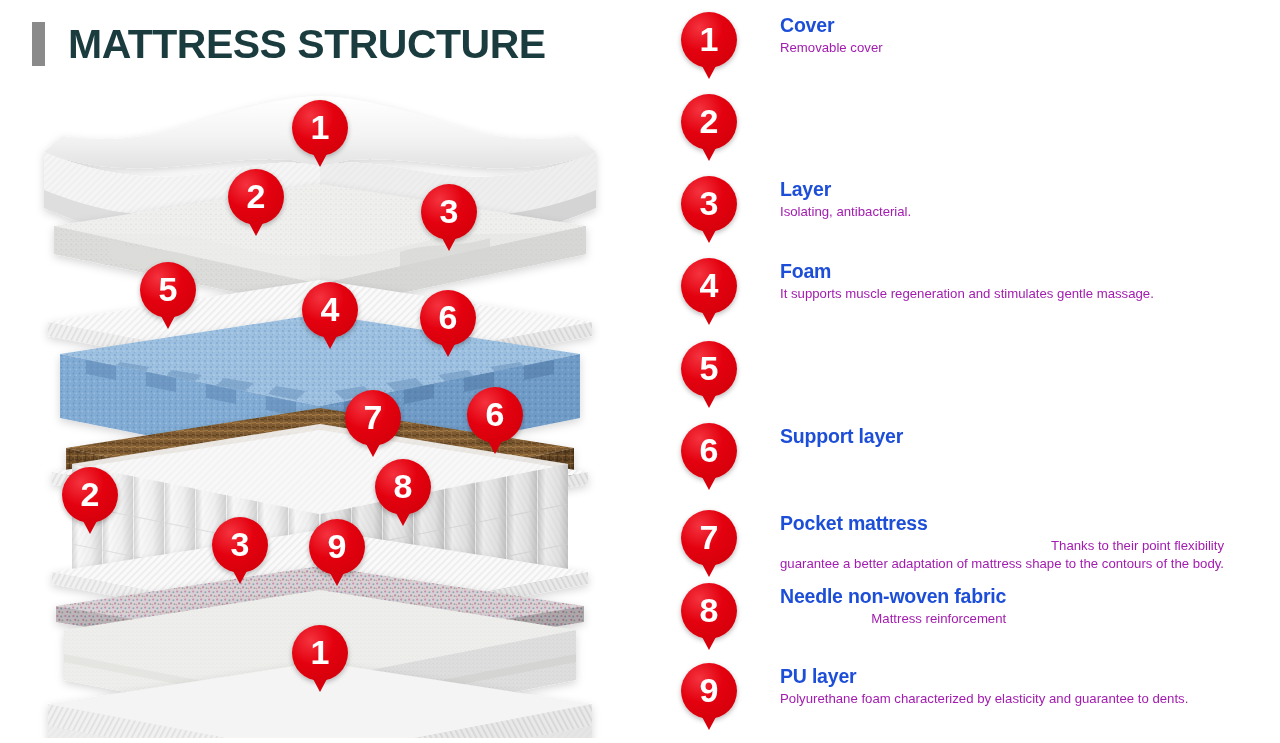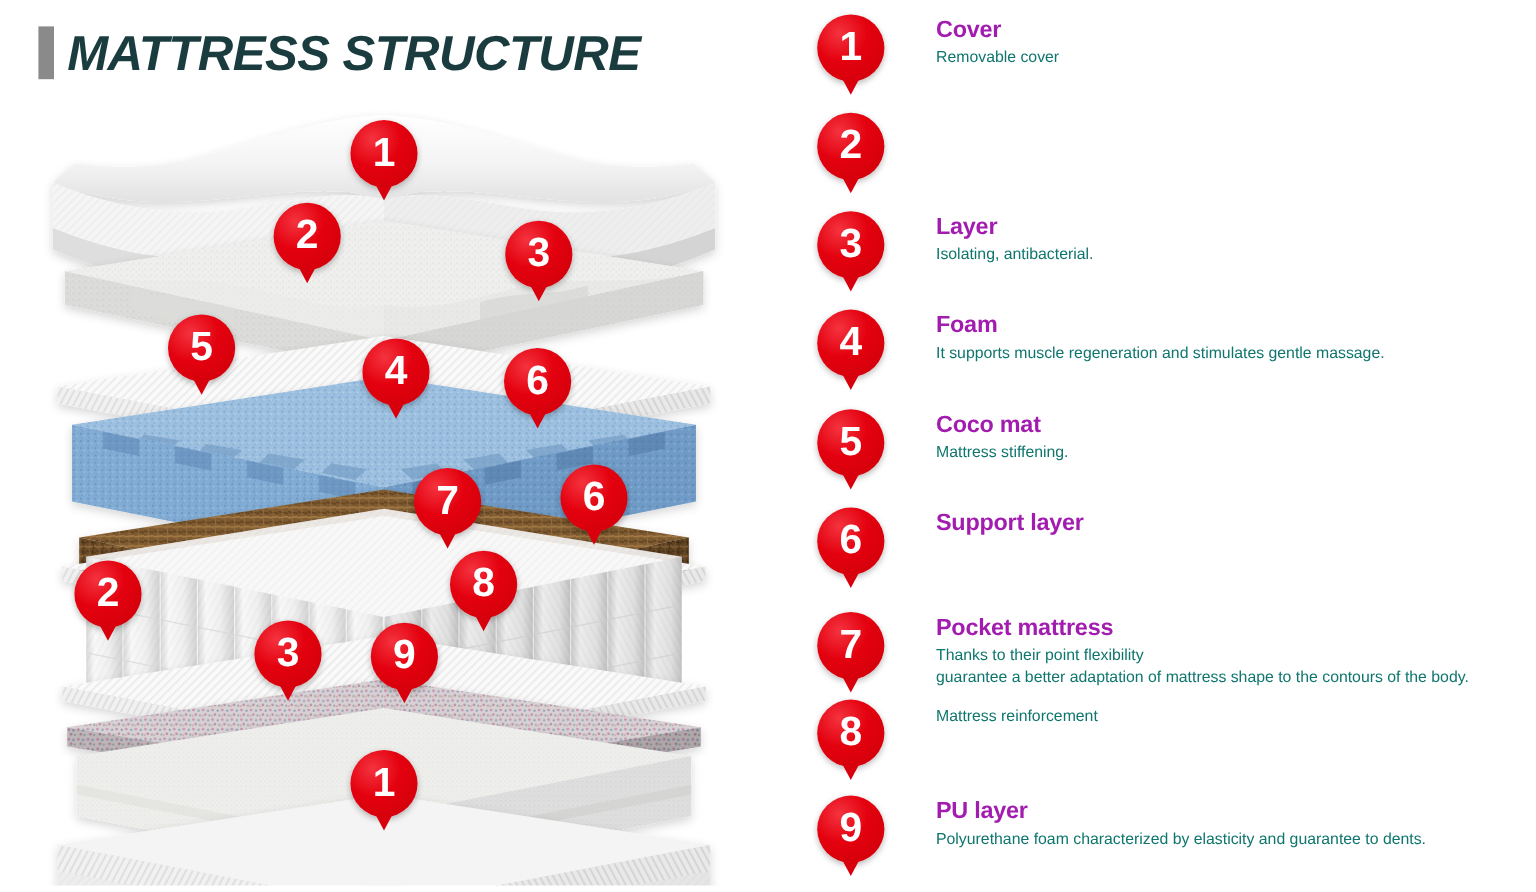--- a/index.html
+++ b/index.html
@@ -8,21 +8,21 @@
     background:#ffffff;
     font-family:"Liberation Sans", sans-serif;
     overflow:hidden;
     position:relative;
   }
   .page{position:absolute;inset:0;}
 
   
   .title-row{
     position:absolute;left:32px;top:22px;
-    display:flex;align-items:center;gap:11px;font-style:italic;
+    display:flex;align-items:center;gap:23px;
   }
   .title-bar{
     width:13px;height:44px;background:#8a8a8a;flex:0 0 auto;
   }
   .title-text{
     font-size:41px;font-weight:700;letter-spacing:-0.5px;
     color:#1b3c3e;line-height:1;white-space:nowrap;
     font-family:"Liberation Sans", sans-serif;
   }
 
@@ -68,30 +68,31 @@
   .legend-item{
     position:absolute;left:0;width:604px;
     display:flex;align-items:flex-start;
   }
   .legend-pin-wrap{
     position:relative;width:56px;height:56px;flex:0 0 auto;margin-left:5px;
   }
   .legend-pin{position:absolute;left:0;top:0;}
   .legend-txt{margin-left:43px;padding-top:2px;}
   .legend-title{
-    font-size:19.5px;font-weight:700;color:#a21caf;
+    font-size:19.5px;font-weight:700;color:#1d4ed8;
     line-height:1.15;letter-spacing:-0.2px;
     font-family:"Liberation Sans", sans-serif;
     white-space:nowrap;
   }
   .legend-desc{
-    font-size:13.2px;font-weight:400;color:#0f766e;
+    font-size:13.2px;font-weight:400;color:#a21caf;
     line-height:1.34;margin-top:3px;
     font-family:"Liberation Sans", sans-serif;
     white-space:pre-line;
+    text-align:right;
   }
 </style>
 </head>
 <body>
 
 <div class="page">
 
   <div class="title-row">
     <div class="title-bar"></div>
     <div class="title-text">MATTRESS STRUCTURE</div>
@@ -484,24 +485,20 @@
         <div class="legend-desc">It supports muscle regeneration and stimulates gentle massage.</div>
       </div>
     </div>
 
     <div class="legend-item" style="top:341px;">
       <div class="legend-pin-wrap">
         <div class="pin legend-pin">
           <span>5</span>
         </div>
       </div>
-      <div class="legend-txt">
-        <div class="legend-title">Coco mat</div>
-        <div class="legend-desc">Mattress stiffening.</div>
-      </div>
     </div>
 
     <div class="legend-item" style="top:423px;">
       <div class="legend-pin-wrap">
         <div class="pin legend-pin">
           <span>6</span>
         </div>
       </div>
       <div class="legend-txt">
         <div class="legend-title">Support layer</div>
@@ -521,20 +518,21 @@
       </div>
     </div>
 
     <div class="legend-item" style="top:583px;">
       <div class="legend-pin-wrap">
         <div class="pin legend-pin">
           <span>8</span>
         </div>
       </div>
       <div class="legend-txt">
+        <div class="legend-title">Needle non-woven fabric</div>
         <div class="legend-desc">Mattress reinforcement</div>
       </div>
     </div>
 
     <div class="legend-item" style="top:663px;">
       <div class="legend-pin-wrap">
         <div class="pin legend-pin">
           <span>9</span>
         </div>
       </div>

